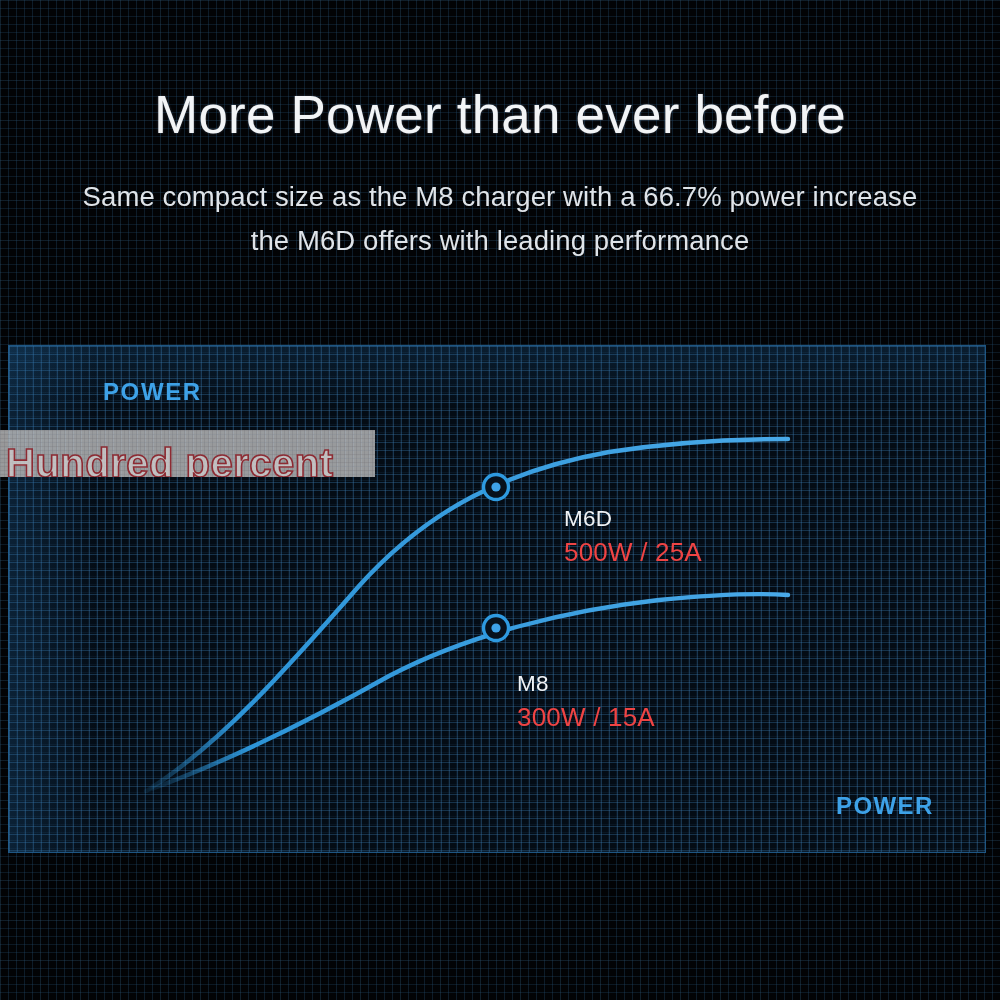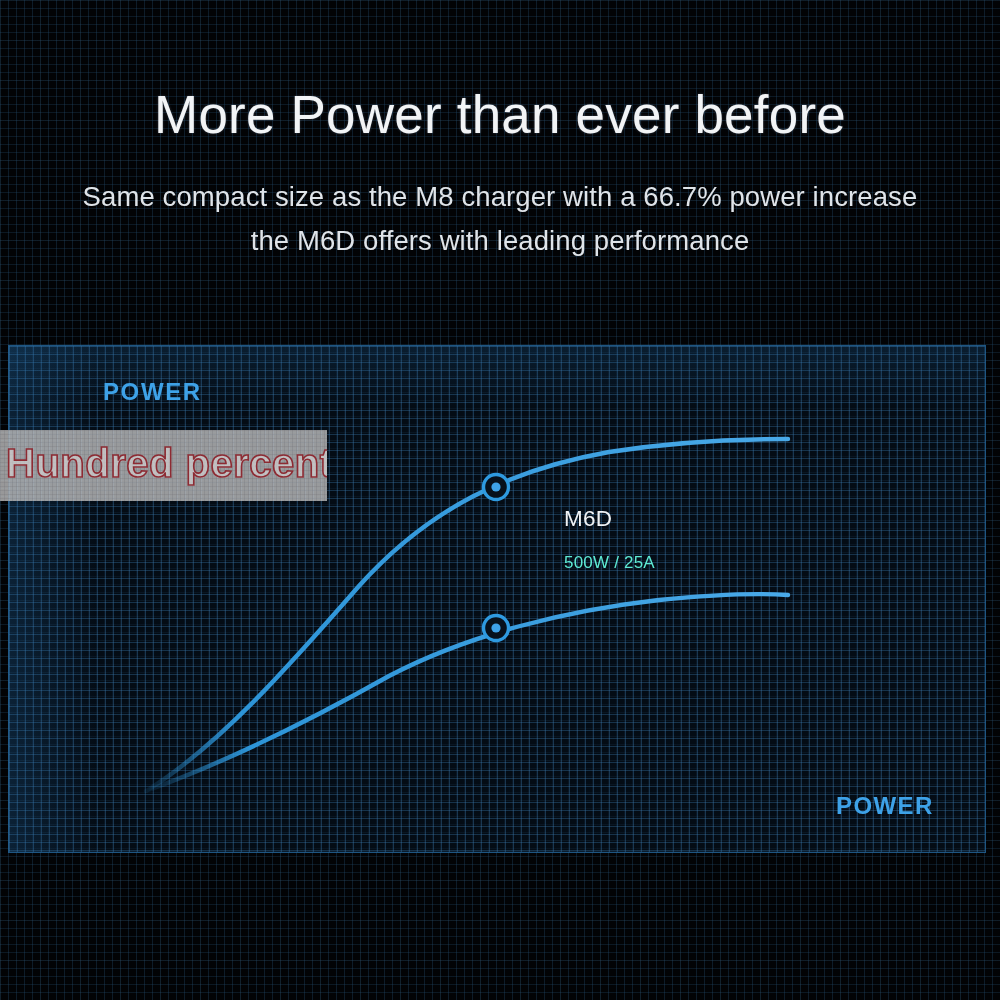--- a/index.html
+++ b/index.html
@@ -134,46 +134,47 @@
   .series-name {
     display: block;
     color: #f0f3f6;
     font-size: 22.5px;
     font-weight: 400;
     line-height: 1.0;
     letter-spacing: 0.2px;
   }
   .series-spec {
     display: block;
-    margin-top: 23px;
-    color: #5eead4;
-    font-size: 17px;
+    margin-top: 8px;
+    color: #ef4444;
+    font-size: 26px;
     font-weight: 400;
     line-height: 1.0;
     letter-spacing: 0.2px;
   }
   #label-m6d { left: 555px; top: 162px; }
   #label-m8  { left: 508px; top: 327px; }
 
   
   #watermark {
     position: absolute;
     left: 0;
     top: 430px;
     width: 327px;
-    height: 71px;
+    height: 47px;
     overflow: hidden;
     background-color: rgba(190,190,190,0.80);
     background-image:
       repeating-linear-gradient(to right,
         rgba(120,120,125,0.33) 0px, rgba(120,120,125,0.33) 1px,
         rgba(0,0,0,0) 1px, rgba(0,0,0,0) 4px),
       repeating-linear-gradient(to bottom,
         rgba(120,120,125,0.30) 0px, rgba(120,120,125,0.30) 1px,
         rgba(0,0,0,0) 1px, rgba(0,0,0,0) 4px);
+    padding-left: 48px;
   }
   #watermark-text {
     position: absolute;
     left: 6px;
     top: 4px;
     font-size: 40px;
     font-weight: 700;
     font-stretch: condensed;
     letter-spacing: 0.5px;
     line-height: 58px;
@@ -240,19 +241,23 @@
     </svg>
 
     <div class="axis-caption" id="axis-power">POWER</div>
     <div class="axis-caption" id="axis-size">POWER</div>
 
     <div class="series-label" id="label-m6d">
       <span class="series-name">M6D</span>
       <span class="series-spec">500W / 25A</span>
     </div>
 
+    <div class="series-label" id="label-m8">
+      <span class="series-name">M8</span>
+      <span class="series-spec">300W / 15A</span>
+    </div>
   </div>
 
   <div id="watermark">
     <span id="watermark-text">Hundred percent</span>
   </div>
 
 </div>
 
 </body></html>

